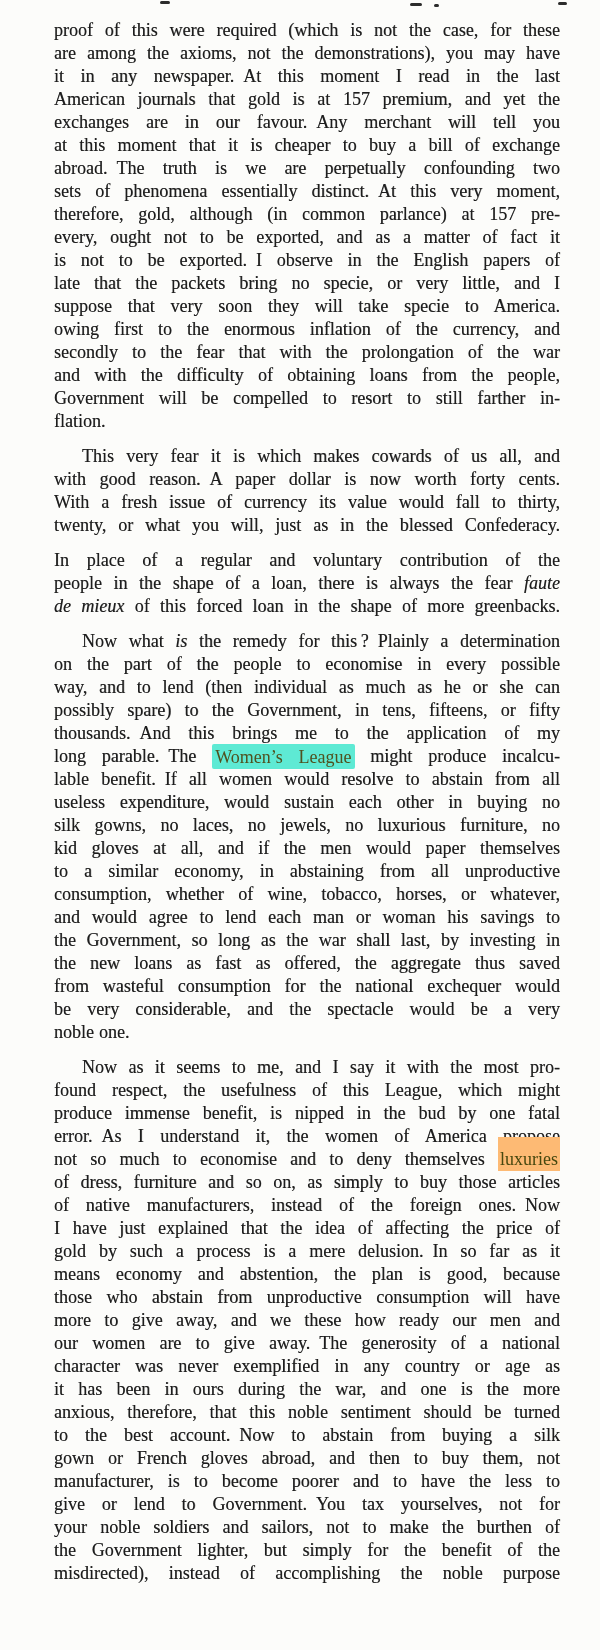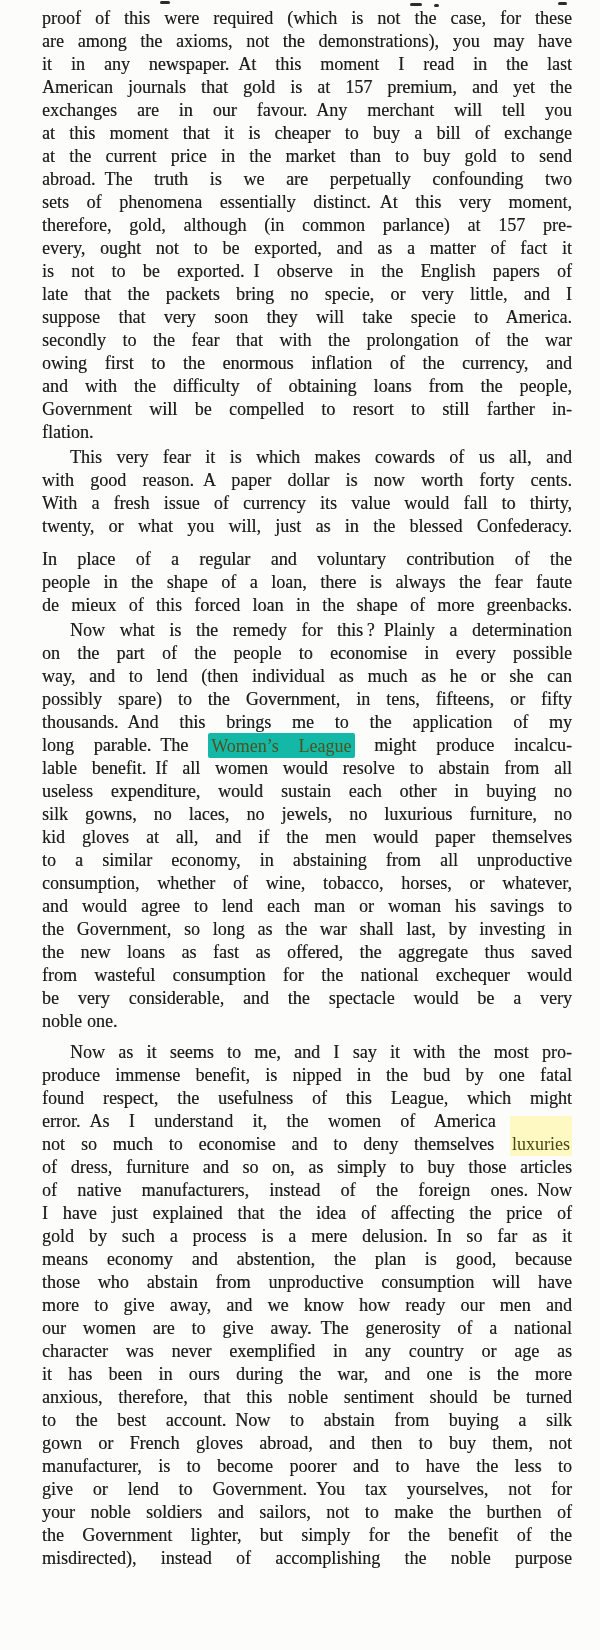--- a/index.html
+++ b/index.html
@@ -14,41 +14,41 @@
     box-sizing: border-box;
     background: #fcfcfa;
     font-family: "Liberation Serif", "DejaVu Serif", serif;
     font-size: 18px;
     line-height: 23px;
     color: #1d1d1d;
     padding: 7px 28px 0 42px;
     overflow: hidden;
     text-shadow: 0.35px 0 0 rgba(25,25,25,0.55);
   }
-  .paragraph { margin: 0; }
+  .paragraph { margin: 12px; }
   .line {
     text-align: justify;
     text-align-last: justify;
     word-spacing: 0.5px;
   }
   .line.short-last { text-align-last: left; }
   .paragraph.indent .line:first-child { padding-left: 28px; }
   .seg-n { }
-  .seg-i { }
+  .seg-i { font-style: italic; }
   .seg-h1 {
-    background: #14b8a6;
+    background: #5eead4;
     color: #50511f;
     padding: 2.5px 3px 3px 3px;
     border-radius: 2px;
     text-shadow: none;
   }
   .seg-h2 {
-    background: #fef9c3;
+    background: #fdba74;
     color: #47480f;
-    padding: 18px 2px 2px 2px;
+    padding: 12px 2px 2px 2px;
     text-shadow: none;
   }
   .artifact {
     position: absolute;
     background: #2c2c2c;
     border-radius: 2px;
   }
 </style>
 </head>
 <body>
@@ -63,30 +63,29 @@
   </div>
 
   <div id="page-text">
       <div class="paragraph">
         <div class="line"><span class="seg-n">proof of this were required (which is not the case, for these</span></div>
         <div class="line"><span class="seg-n">are among the axioms, not the demonstrations), you may have</span></div>
         <div class="line"><span class="seg-n">it in any newspaper. At this moment I read in the last</span></div>
         <div class="line"><span class="seg-n">American journals that gold is at 157 premium, and yet the</span></div>
         <div class="line"><span class="seg-n">exchanges are in our favour. Any merchant will tell you</span></div>
         <div class="line"><span class="seg-n">at this moment that it is cheaper to buy a bill of exchange</span></div>
-        <div class="line"><span class="seg-n">at the current price in the market than to buy gold to send</span></div>
         <div class="line"><span class="seg-n">abroad. The truth is we are perpetually confounding two</span></div>
         <div class="line"><span class="seg-n">sets of phenomena essentially distinct. At this very moment,</span></div>
         <div class="line"><span class="seg-n">therefore, gold, although (in common parlance) at 157 pre-</span></div>
         <div class="line"><span class="seg-n">every, ought not to be exported, and as a matter of fact it</span></div>
         <div class="line"><span class="seg-n">is not to be exported. I observe in the English papers of</span></div>
         <div class="line"><span class="seg-n">late that the packets bring no specie, or very little, and I</span></div>
         <div class="line"><span class="seg-n">suppose that very soon they will take specie to America.</span></div>
+        <div class="line"><span class="seg-n">owing first to the enormous inflation of the currency, and</span></div>
         <div class="line"><span class="seg-n">secondly to the fear that with the prolongation of the war</span></div>
-        <div class="line"><span class="seg-n">owing first to the enormous inflation of the currency, and</span></div>
         <div class="line"><span class="seg-n">and with the difficulty of obtaining loans from the people,</span></div>
         <div class="line"><span class="seg-n">Government will be compelled to resort to still farther in-</span></div>
         <div class="line short-last"><span class="seg-n">flation.</span></div>
       </div>
       <div class="paragraph indent" style="margin-top: 2px;">
         <div class="line"><span class="seg-n">This very fear it is which makes cowards of us all, and</span></div>
         <div class="line"><span class="seg-n">with good reason. A paper dollar is now worth forty cents.</span></div>
         <div class="line"><span class="seg-n">With a fresh issue of currency its value would fall to thirty,</span></div>
         <div class="line"><span class="seg-n">twenty, or what you will, just as in the blessed Confederacy.</span></div>
       </div>
@@ -110,31 +109,31 @@
         <div class="line"><span class="seg-n">consumption, whether of wine, tobacco, horses, or whatever,</span></div>
         <div class="line"><span class="seg-n">and would agree to lend each man or woman his savings to</span></div>
         <div class="line"><span class="seg-n">the Government, so long as the war shall last, by investing in</span></div>
         <div class="line"><span class="seg-n">the new loans as fast as offered, the aggregate thus saved</span></div>
         <div class="line"><span class="seg-n">from wasteful consumption for the national exchequer would</span></div>
         <div class="line"><span class="seg-n">be very considerable, and the spectacle would be a very</span></div>
         <div class="line short-last"><span class="seg-n">noble one.</span></div>
       </div>
       <div class="paragraph indent" style="margin-top: 8px;">
         <div class="line"><span class="seg-n">Now as it seems to me, and I say it with the most pro-</span></div>
+        <div class="line"><span class="seg-n">found respect, the usefulness of this League, which might</span></div>
         <div class="line"><span class="seg-n">produce immense benefit, is nipped in the bud by one fatal</span></div>
-        <div class="line"><span class="seg-n">found respect, the usefulness of this League, which might</span></div>
         <div class="line"><span class="seg-n">error. As I understand it, the women of America propose</span></div>
         <div class="line"><span class="seg-n">not so much to economise and to deny themselves </span><span class="seg-h2">luxuries</span></div>
         <div class="line"><span class="seg-n">of dress, furniture and so on, as simply to buy those articles</span></div>
         <div class="line"><span class="seg-n">of native manufacturers, instead of the foreign ones. Now</span></div>
         <div class="line"><span class="seg-n">I have just explained that the idea of affecting the price of</span></div>
         <div class="line"><span class="seg-n">gold by such a process is a mere delusion. In so far as it</span></div>
         <div class="line"><span class="seg-n">means economy and abstention, the plan is good, because</span></div>
         <div class="line"><span class="seg-n">those who abstain from unproductive consumption will have</span></div>
-        <div class="line"><span class="seg-n">more to give away, and we know how ready our men and</span></div>
+        <div class="line"><span class="seg-n">more to give away, and we these how ready our men and</span></div>
         <div class="line"><span class="seg-n">our women are to give away. The generosity of a national</span></div>
         <div class="line"><span class="seg-n">character was never exemplified in any country or age as</span></div>
         <div class="line"><span class="seg-n">it has been in ours during the war, and one is the more</span></div>
         <div class="line"><span class="seg-n">anxious, therefore, that this noble sentiment should be turned</span></div>
         <div class="line"><span class="seg-n">to the best account. Now to abstain from buying a silk</span></div>
         <div class="line"><span class="seg-n">gown or French gloves abroad, and then to buy them, not</span></div>
         <div class="line"><span class="seg-n">manufacturer, is to become poorer and to have the less to</span></div>
         <div class="line"><span class="seg-n">give or lend to Government. You tax yourselves, not for</span></div>
         <div class="line"><span class="seg-n">your noble soldiers and sailors, not to make the burthen of</span></div>
         <div class="line"><span class="seg-n">the Government lighter, but simply for the benefit of the</span></div>

